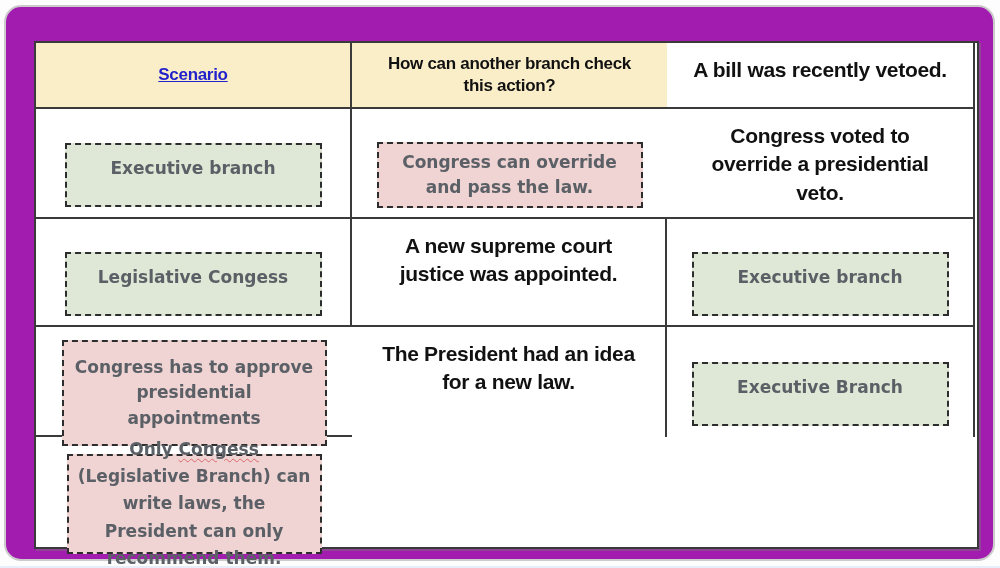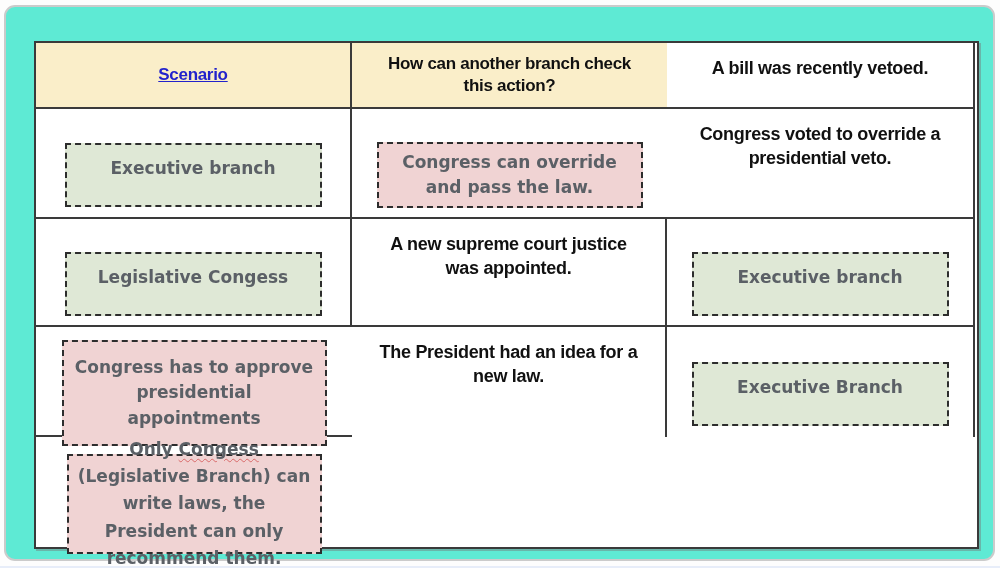--- a/index.html
+++ b/index.html
@@ -8,23 +8,23 @@
     background: #ffffff;
     font-family: "Liberation Sans", sans-serif;
     overflow: hidden;
   }
   .viewport { position: relative; width: 1000px; height: 568px; background: #fdfdfd; }
 
   
   .slide {
     position: absolute;
     left: 4px; top: 5px; right: 5px; bottom: 7px;
-    background: #5eead4;
+    background: #a21caf;
     border: 2px solid #cbcbcb;
-    border-radius: 11px;
+    border-radius: 17px;
   }
   .bottom-line {
     position: absolute; left: 0; right: 0; bottom: 0; height: 2px;
     background: #e7edf9;
   }
 
   
   .cb-table {
     position: absolute;
     left: 28px; top: 34px;
@@ -59,21 +59,21 @@
   .header-link {
     color: var(--link-blue, #2222cc);
     text-decoration: underline;
     cursor: pointer;
   }
 
   .scenario-cell {
     align-items: flex-start;
     padding: 13px 22px 0 22px;
     font-weight: 700;
-    font-size: 18px;
+    font-size: 21px;
     letter-spacing: -0.3px;
     line-height: 1.35;
     color: #111111;
     background: #ffffff;
   }
 
   .box {
     border: 2px dashed #2d2d2d;
     display: flex;
     justify-content: center;

